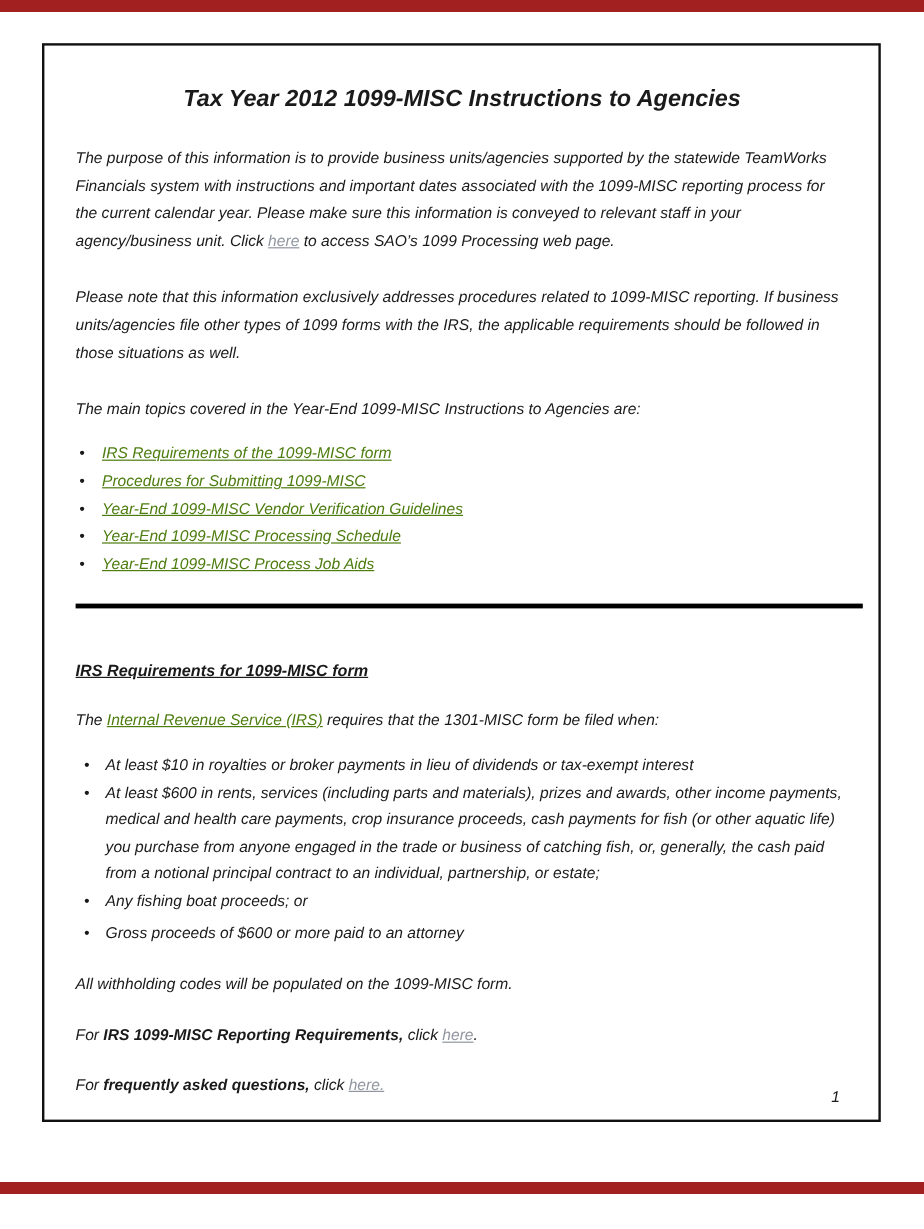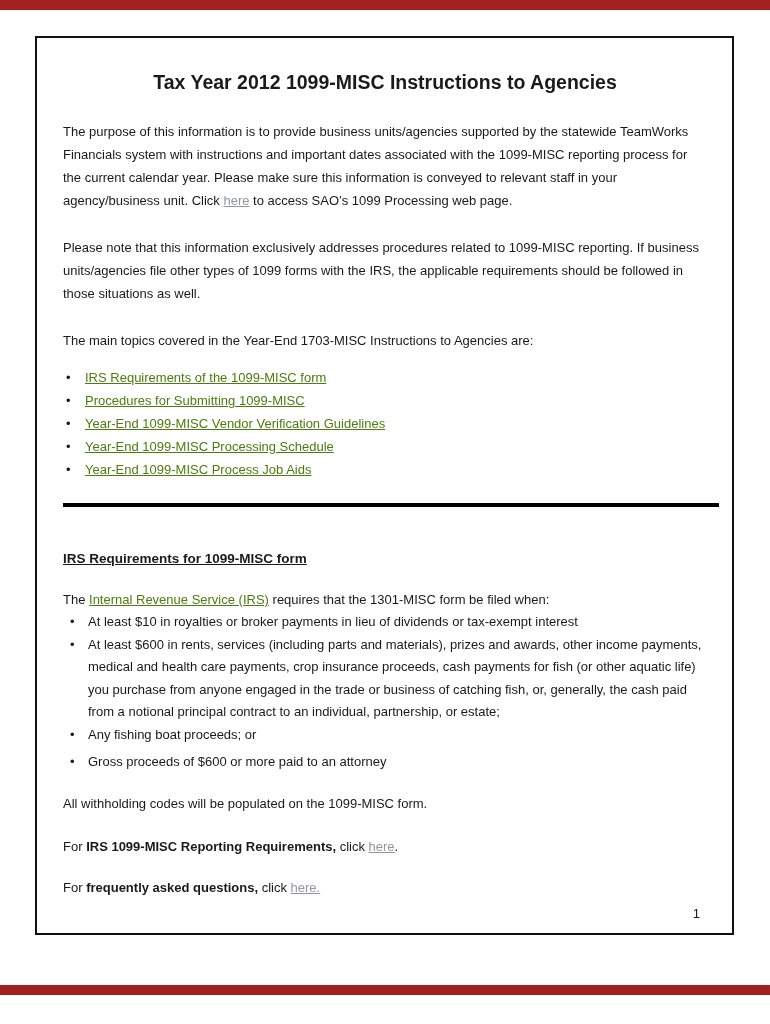--- a/index.html
+++ b/index.html
@@ -1,15 +1,15 @@
 <!DOCTYPE html>
 <html><head>
 <meta charset="utf-8">
 <style>
-  * { margin:0; padding:0; box-sizing:border-box; }
+  * { margin:0; padding:0; box-sizing:border-box;font-style:italic; }
   html, body { width:770px; }
   body {
     position:relative;
     width:770px;
     height:1024px;
     background:#ffffff;
     font-family:"Liberation Sans", sans-serif;
     color:#1a1a1a;
     overflow:hidden;
   }
@@ -83,21 +83,21 @@
     text-decoration:underline;
     line-height:23px;
   }
   p.section-intro {
     font-size:13px;
     line-height:23px;
     margin-top:18px;
   }
   ul.reqs {
     list-style:none;
-    margin-top:0;
+    margin-top:16px;
     font-size:13px;
   }
   ul.reqs li {
     position:relative;
     padding-left:25px;
     line-height:22.5px;
   }
   ul.reqs li::before {
     content:"\2022";
     position:absolute;
@@ -120,21 +120,21 @@
 <div class="accent-bar top"></div>
 
 <div class="page-frame">
 
   <h1 class="doc-title">Tax Year 2012 1099-MISC Instructions to Agencies</h1>
 
   <p class="body-text"><span>The purpose of this information is to provide business units/agencies supported by the statewide TeamWorks Financials system with instructions and important dates associated with the 1099-MISC reporting process for the current calendar year.  Please make sure this information is conveyed to relevant staff in your agency/business unit.  Click </span><a href="#" class="link-gray">here</a><span> to access SAO’s 1099 Processing web page.</span></p>
 
   <p class="body-text">Please note that this information exclusively addresses procedures related to 1099-MISC reporting.  If business units/agencies file other types of 1099 forms with the IRS, the applicable requirements should be followed in those situations as well.</p>
 
-  <p class="body-text">The main topics covered in the Year-End 1703-MISC Instructions to Agencies are:</p>
+  <p class="body-text">The main topics covered in the Year-End 1099-MISC Instructions to Agencies are:</p>
 
   <ul class="topics">
     <li><a href="#" class="link-black">IRS Requirements of the 1099-MISC form</a></li>
     <li><a href="#" class="link-black">Procedures for Submitting 1099-MISC</a></li>
     <li><a href="#" class="link-black">Year-End 1099-MISC Vendor Verification Guidelines</a></li>
     <li><a href="#" class="link-black">Year-End 1099-MISC Processing Schedule</a></li>
     <li><a href="#" class="link-black">Year-End 1099-MISC Process Job Aids</a></li>
   </ul>
 
   <div class="thick-rule"></div>

